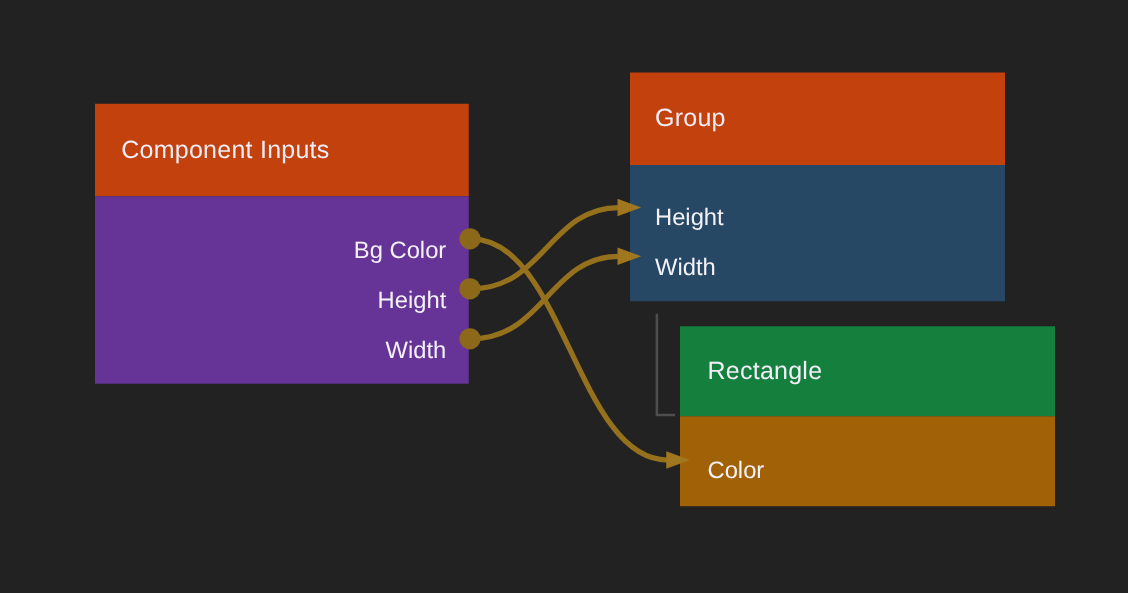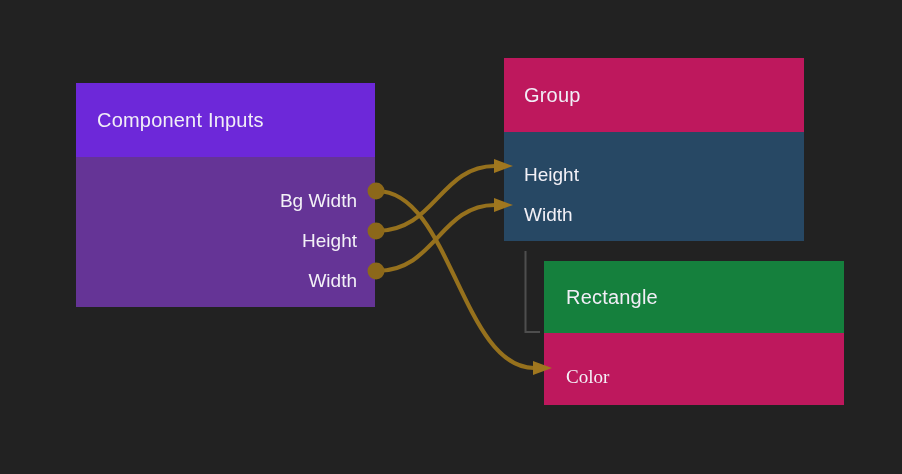--- a/index.html
+++ b/index.html
@@ -37,40 +37,40 @@
     font-size: 19px;
     color: #f3f1f7;
   }
   
   .node-component {
     left: 76px; top: 83px;
     width: 299px; height: 224px;
   }
   .node-component .node-header {
     height: 74px;
-    background: #6d28d9;
+    background: #c2410c;
     padding-left: 21px;
   }
   .node-component .node-body {
     height: 150px;
     background: #653496;
     padding-top: 15px;
   }
   .node-component .port-row {
     justify-content: flex-end;
     padding-right: 18px;
   }
   
   .node-group {
     left: 504px; top: 58px;
     width: 300px; height: 183px;
   }
   .node-group .node-header {
     height: 74px;
-    background: #be185d;
+    background: #c2410c;
     padding-left: 20px;
   }
   .node-group .node-body {
     height: 109px;
     background: #274864;
     padding-top: 14px;
   }
   .node-group .port-row {
     padding-left: 20px;
   }
@@ -79,23 +79,22 @@
     left: 544px; top: 261px;
     width: 300px; height: 144px;
   }
   .node-rectangle .node-header {
     height: 72px;
     background: #15803d;
     padding-left: 22px;
   }
   .node-rectangle .node-body {
     height: 72px;
-    background: #be185d;
+    background: #a16207;
     padding-top: 15px;
-    font-family: Liberation Serif, serif;
   }
   .node-rectangle .port-row {
     padding-left: 22px;
   }
   .wire-layer {
     position: absolute;
     left: 0; top: 0;
     width: 902px;
     height: 474px;
     pointer-events: none;
@@ -106,21 +105,21 @@
 <body>
 
 <div class="canvas">
 
   <div class="node node-component">
     <div class="node-header">
       <span>Component Inputs</span>
     </div>
     <div class="node-body">
       <div class="port-row">
-        <span>Bg Width</span>
+        <span>Bg Color</span>
       </div>
       <div class="port-row">
         <span>Height</span>
       </div>
       <div class="port-row">
         <span>Width</span>
       </div>
     </div>
   </div>
 

